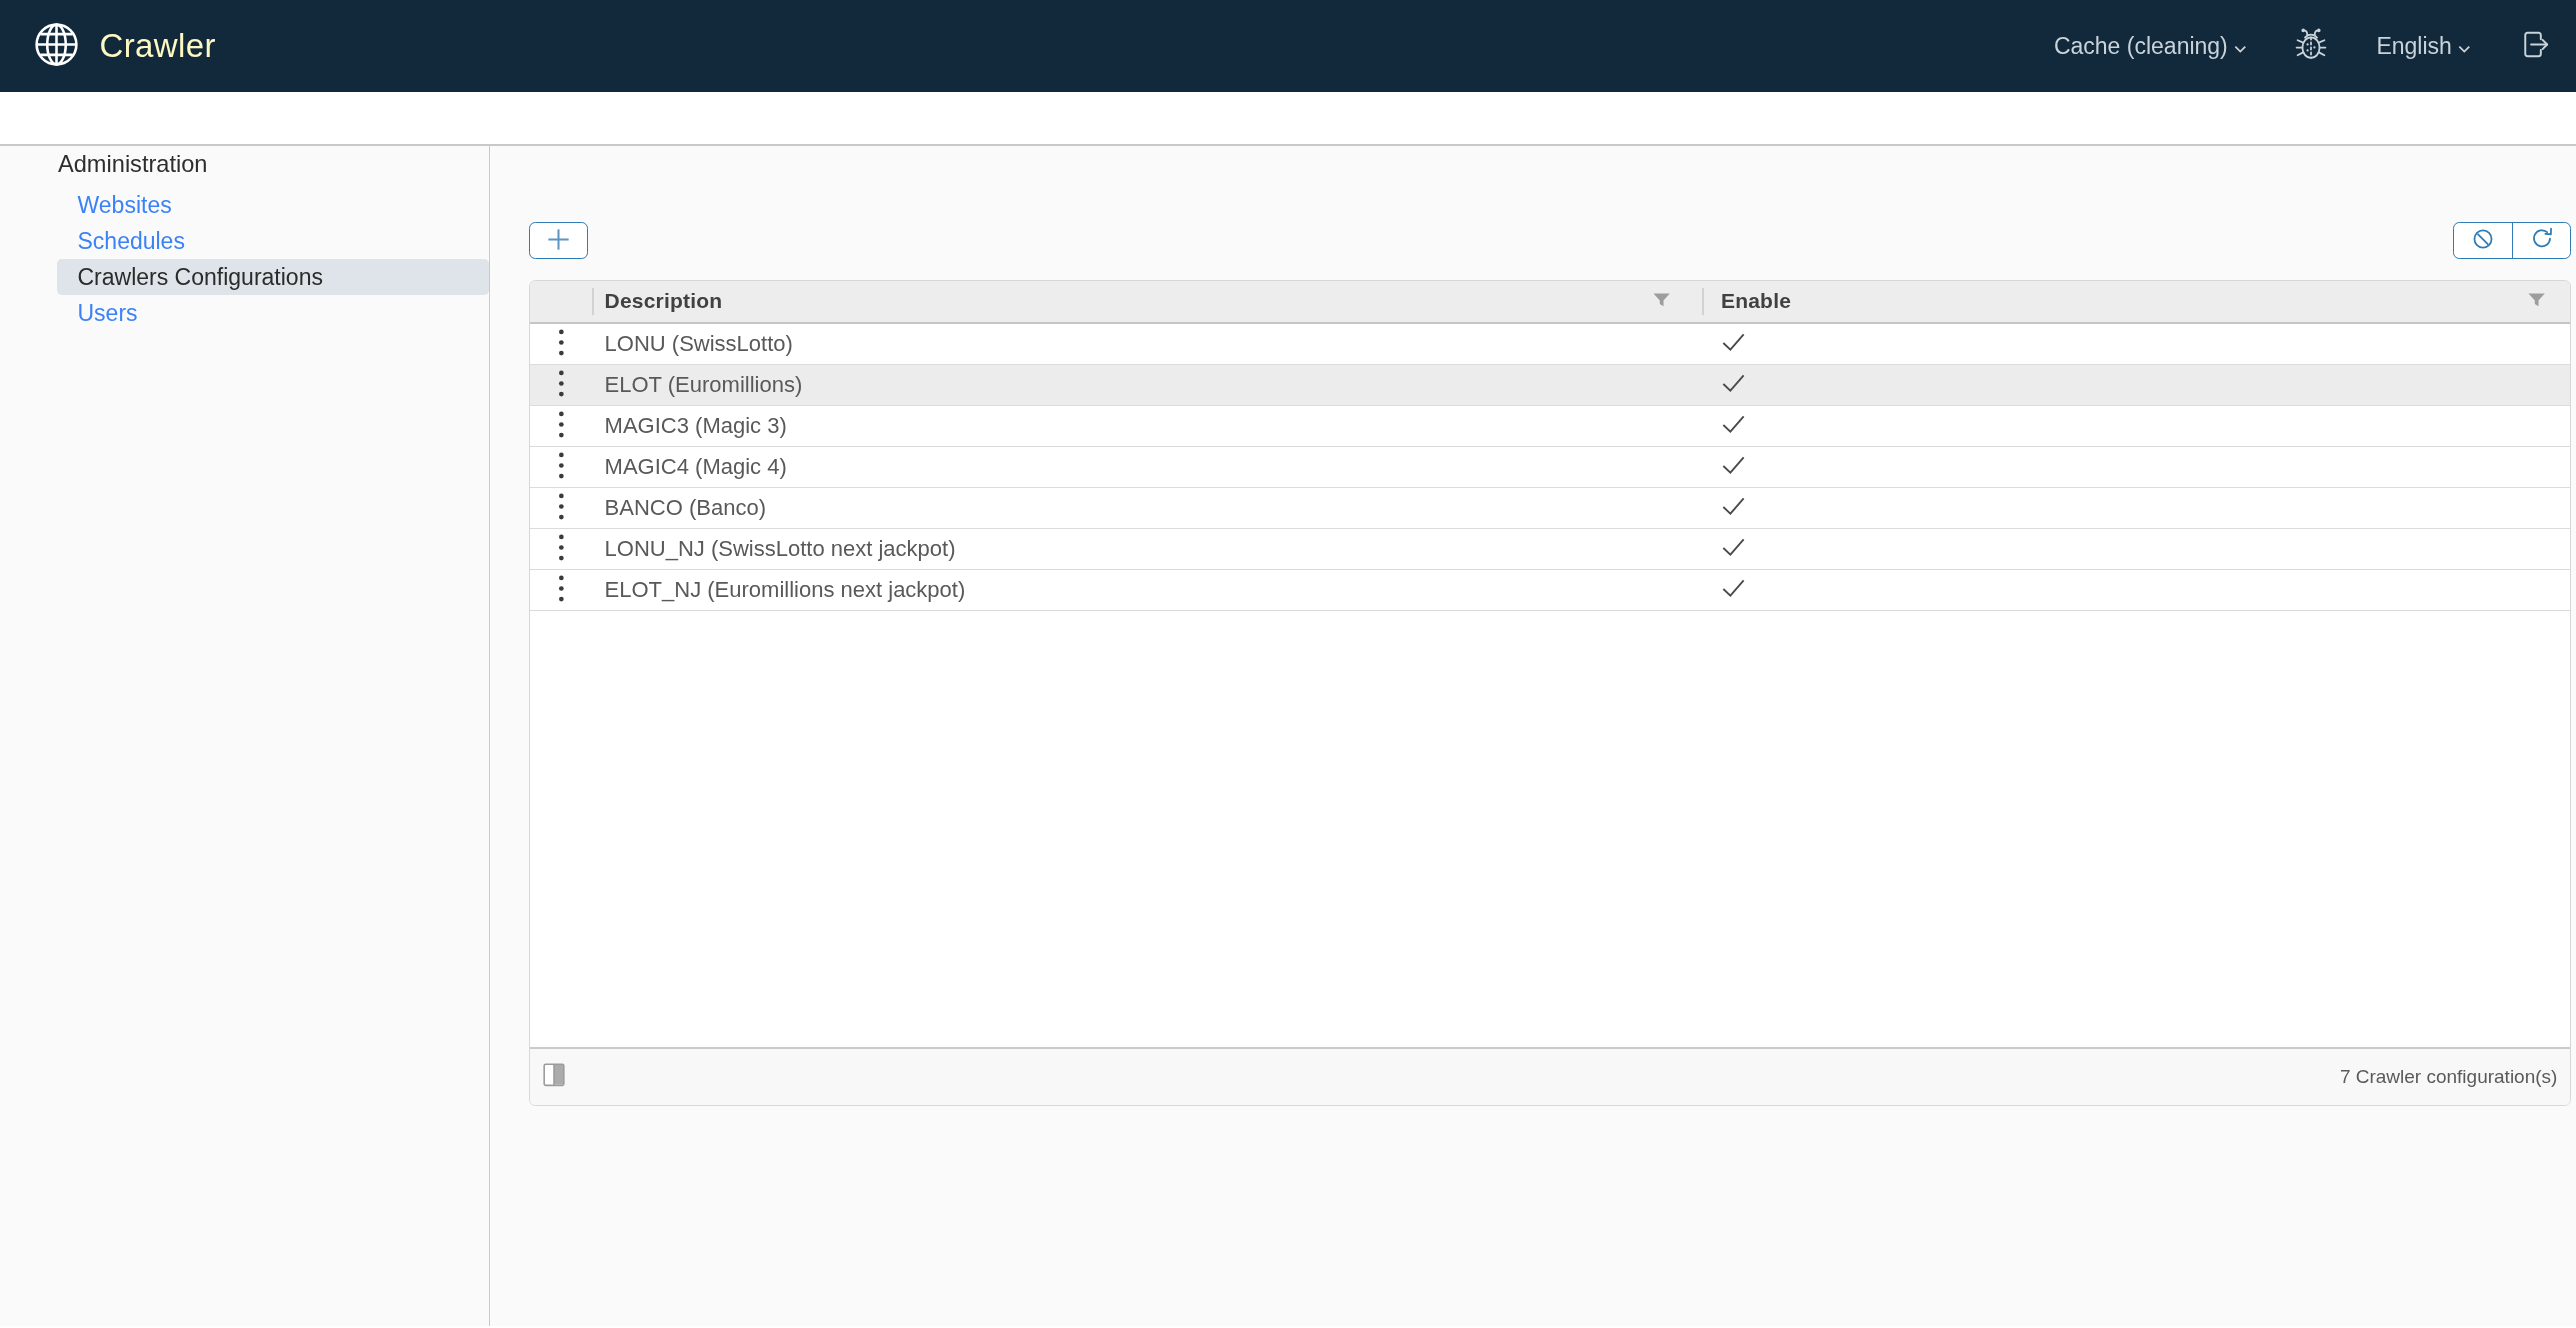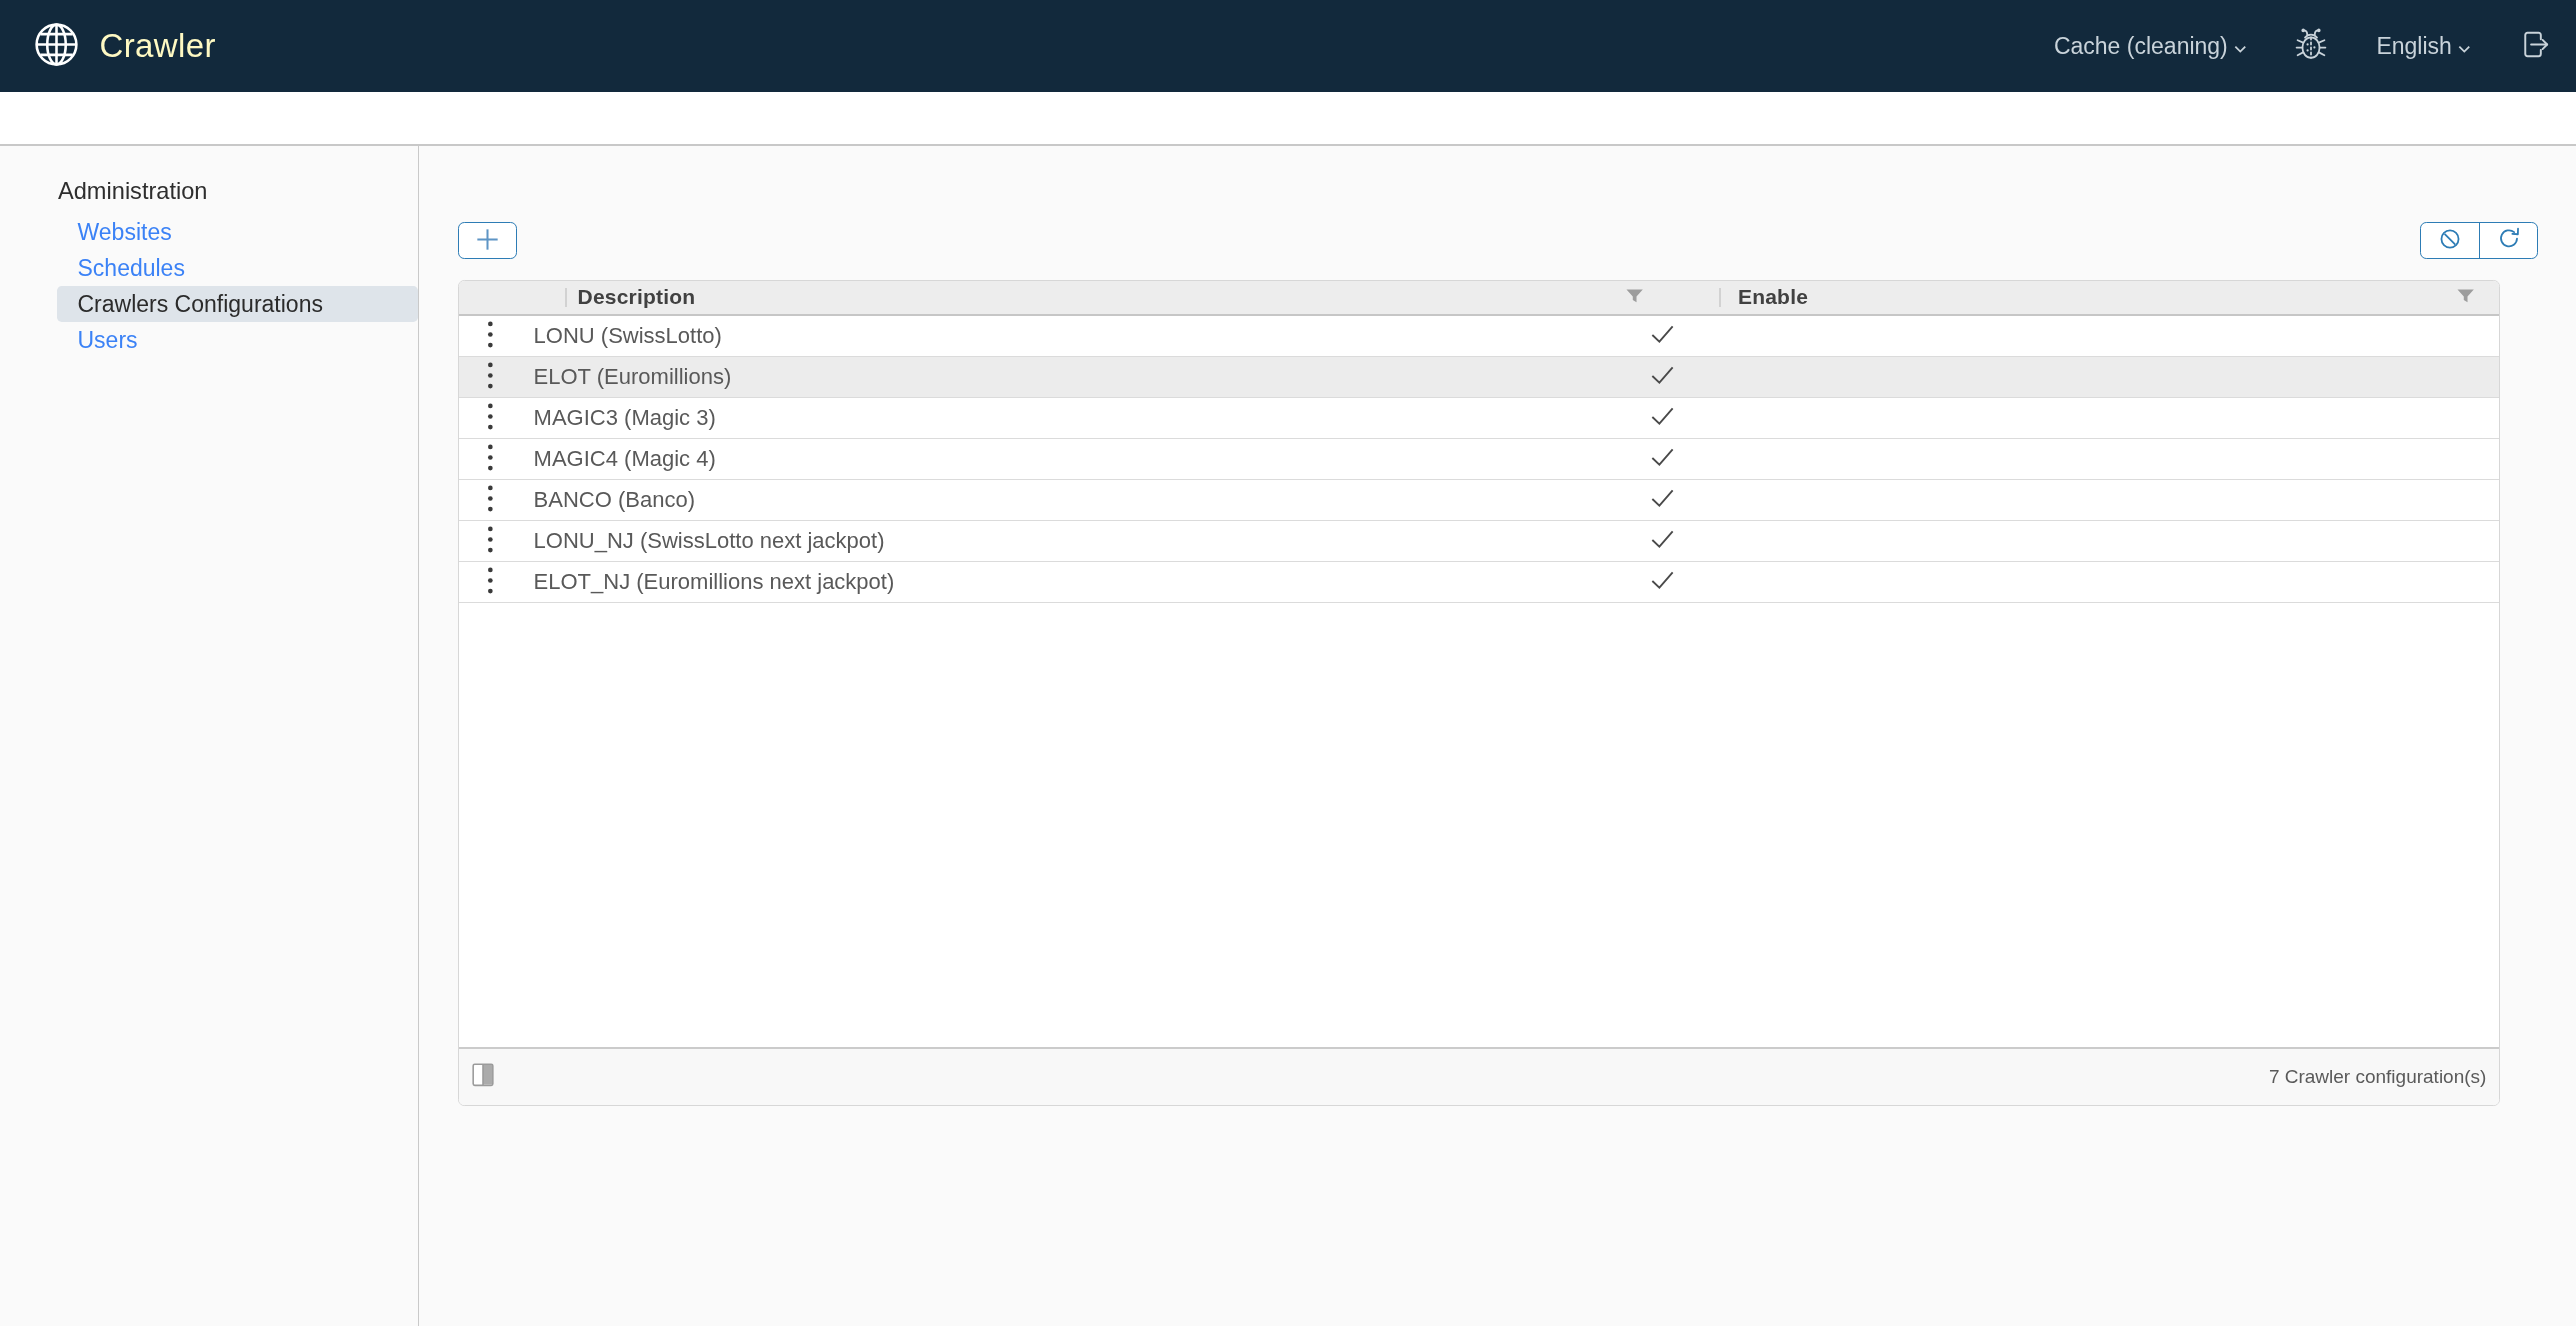--- a/index.html
+++ b/index.html
@@ -25,36 +25,36 @@
   .topbar-right{margin-left:auto;display:flex;align-items:center;gap:47px;}
   .tb-menu{display:flex;align-items:center;gap:6px;color:var(--topbar-fg);font-size:23px;}
   .tb-iconbtn{display:flex;align-items:center;}
 
   
   .subheader{height:54px;background:#FFFFFF;border-bottom:2.4px solid #C8C8C8;}
 
   
   .content{display:flex;height:1180px;background:var(--page-bg);}
 
-  .sidebar{width:419px;border-right:1.6px solid #C9C9C9;padding-top:27px;flex:none;}
+  .sidebar{width:490px;border-right:1.6px solid #C9C9C9;flex:none;}
   .side-section-title{margin-left:58px;height:36px;line-height:36px;font-size:23.6px;color:#2E2E2E;}
   .side-items{margin-top:4.7px;display:flex;flex-direction:column;}
   .side-item{height:36px;line-height:36px;margin-left:57px;padding-left:20.5px;font-size:23px;color:#3b82f6;border-radius:4.7px;text-align:left;display:block;}
   .side-item.selected{background:var(--selected-item-bg);color:#2B2B2B;}
 
   .main{flex:1;padding:0 38px 0 39px;}
   .toolbar{margin-top:76px;display:flex;align-items:center;justify-content:space-between;}
   .btn-add{width:59px;height:37px;border:1.6px solid var(--accent-blue);border-radius:6.3px;background:#FFFFFF;display:flex;align-items:center;justify-content:center;}
   .btn-group{display:flex;border:1.6px solid var(--accent-blue);border-radius:6.3px;background:#FFFFFF;overflow:hidden;height:37px;}
   .btn-group .grp-btn{width:58px;display:flex;align-items:center;justify-content:center;}
   .btn-group .grp-btn + .grp-btn{border-left:1.6px solid var(--accent-blue);}
 
   
   .datagrid{margin-top:20.5px;width:2042px;height:826px;background:#FFFFFF;border:1.6px solid var(--grid-border);border-radius:6.3px;display:flex;flex-direction:column;overflow:hidden;}
-  .dg-header{display:grid;grid-template-columns:62px 1110px 1fr;background:var(--header-bg);height:35px;border-bottom:2.4px solid #C6C6C6;flex:none;gap:44px;}
+  .dg-header{display:grid;grid-template-columns:62px 1110px 1fr;background:var(--header-bg);height:43px;border-bottom:2.4px solid #C6C6C6;flex:none;}
   .hcell{display:flex;align-items:center;position:relative;font-size:21px;font-weight:700;color:#414141;letter-spacing:0.2px;}
   .hcell .spacer{flex:1;}
   .hcell.h-desc{padding-left:12.6px;padding-right:31.5px;}
   .hcell.h-desc::before,.hcell.h-enable::before{content:"";position:absolute;left:0;top:7px;bottom:7px;width:1.6px;background:#D2D2D2;}
   .hcell.h-enable{padding-left:19px;padding-right:25px;}
 
   .dg-row{display:grid;grid-template-columns:62px 1110px 1fr;height:41px;border-bottom:1.6px solid #DBDBDB;align-items:center;background:#FFFFFF;flex:none;}
   .dg-row.highlight{background:var(--row-highlight-bg);}
   .cell-actions{display:flex;align-items:center;justify-content:center;}
   .cell-desc{padding-left:12.6px;font-size:22px;color:#595959;}

